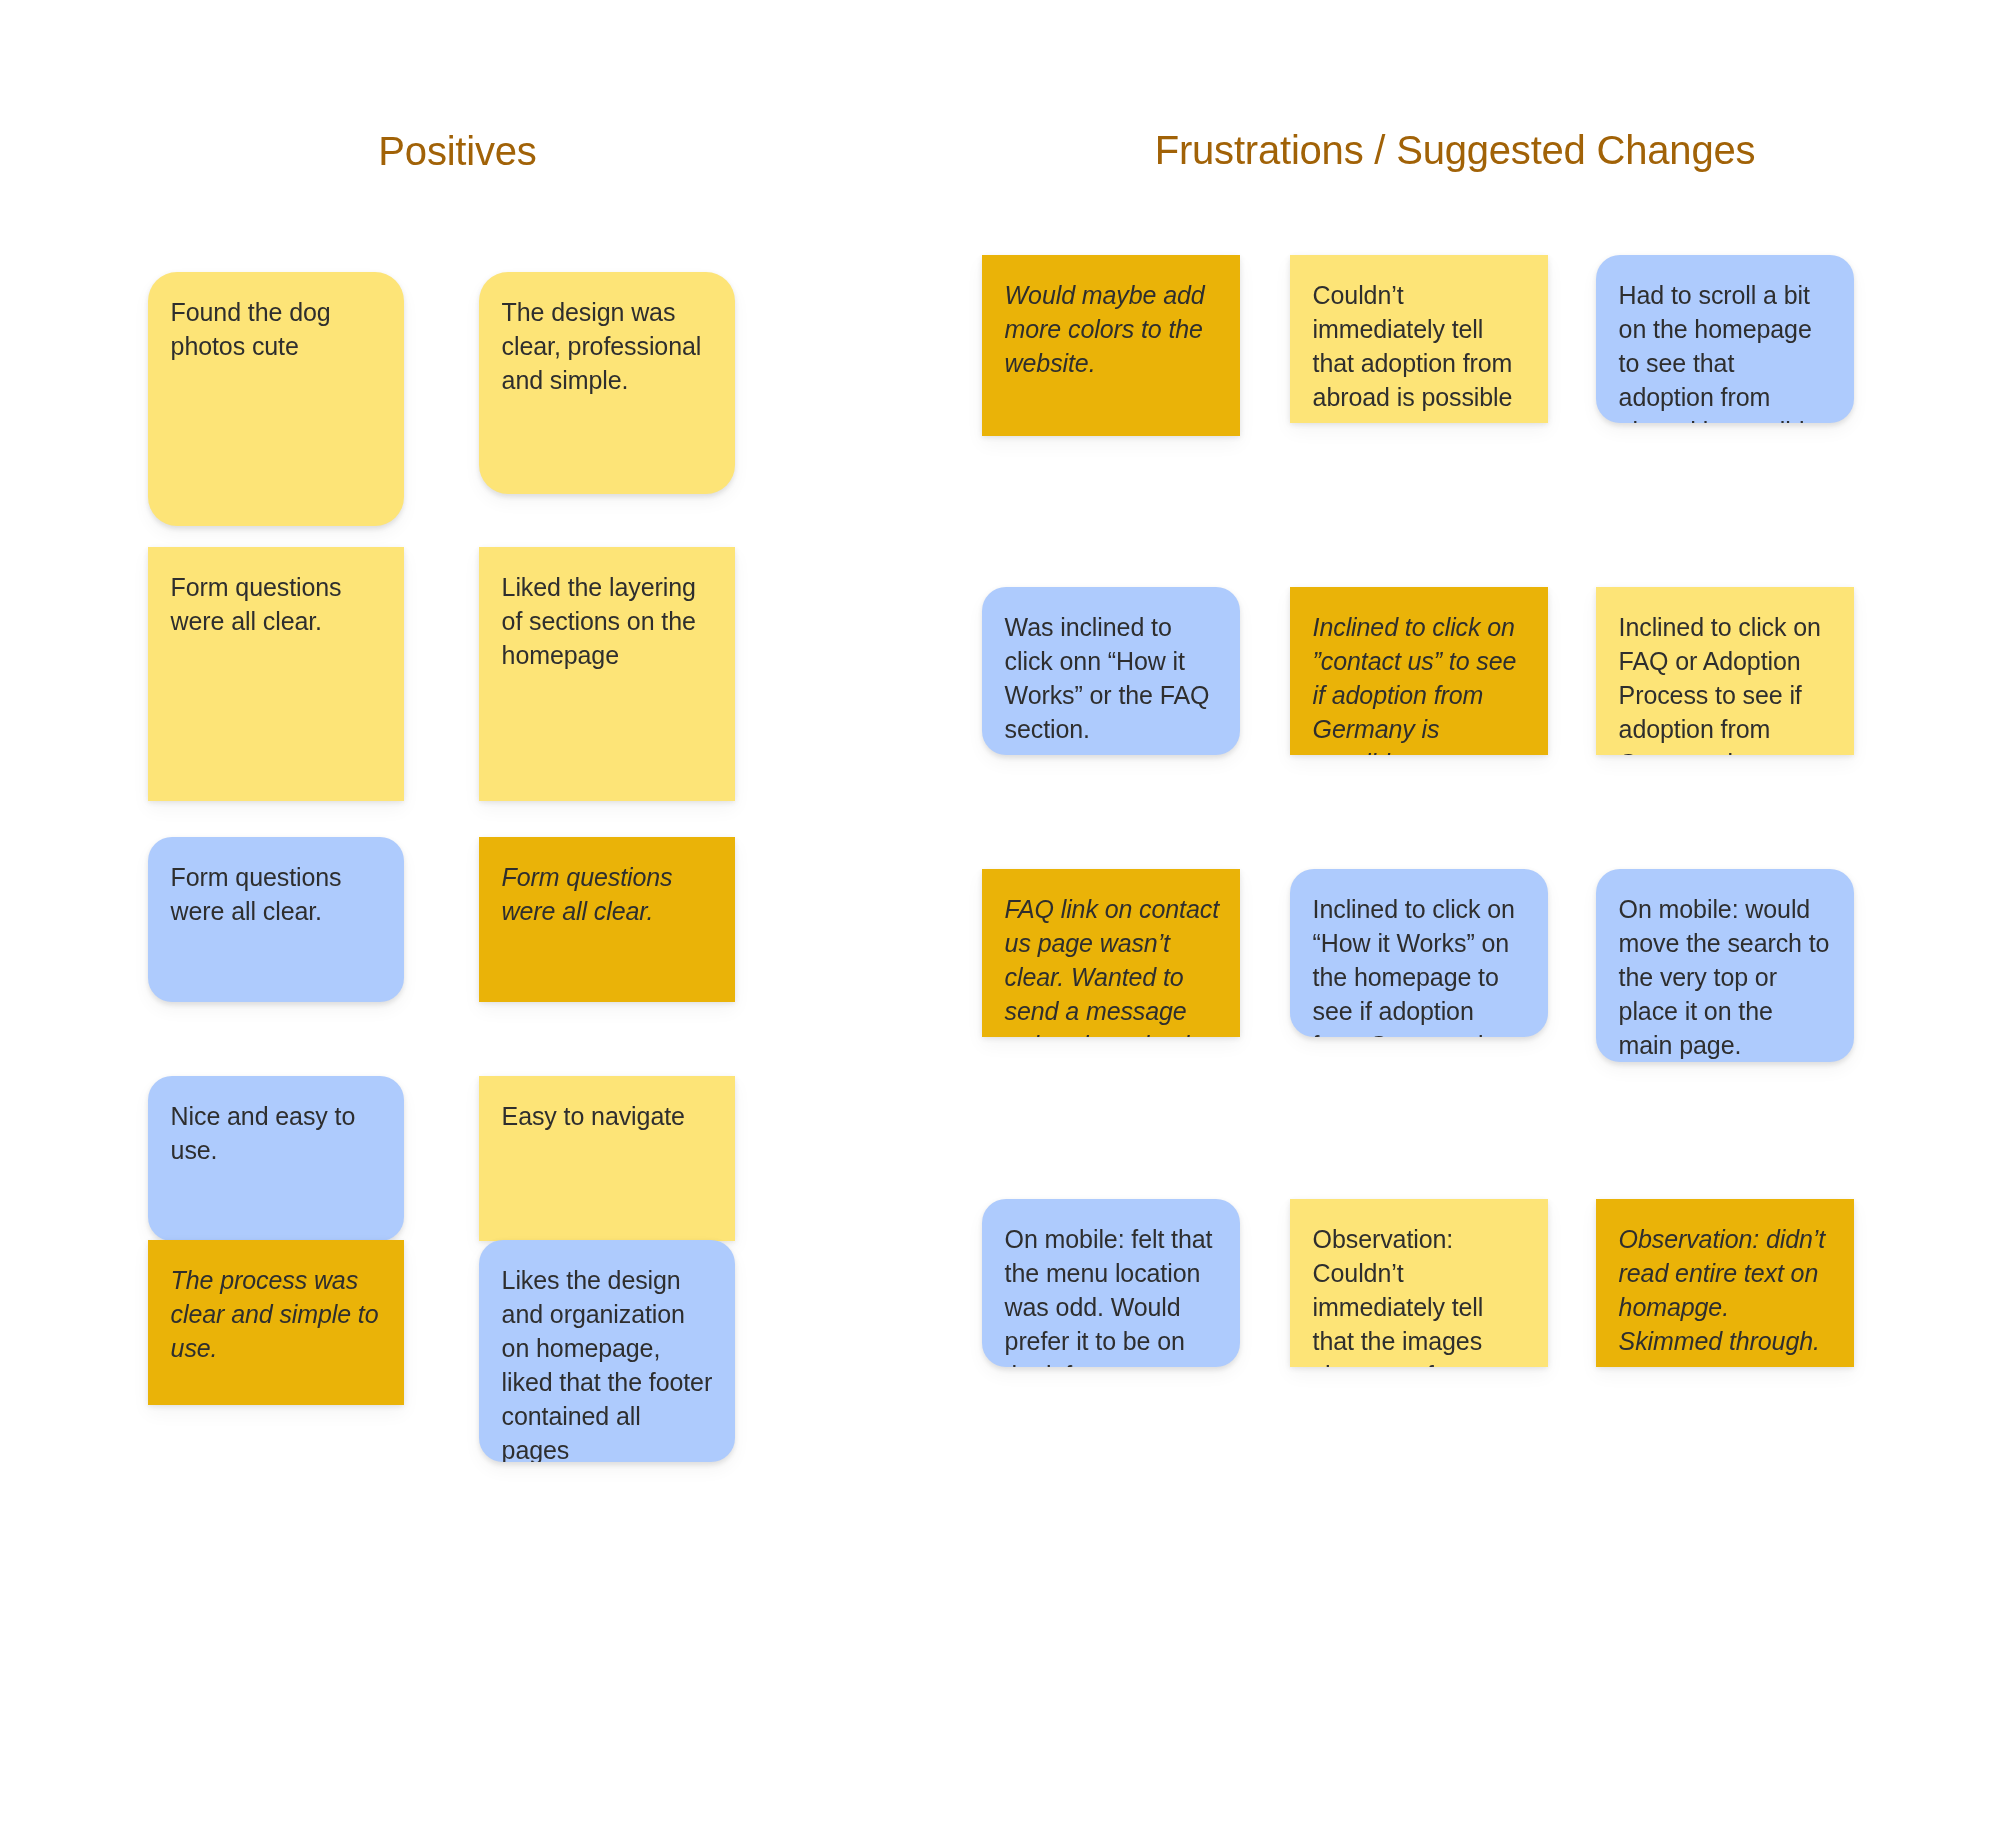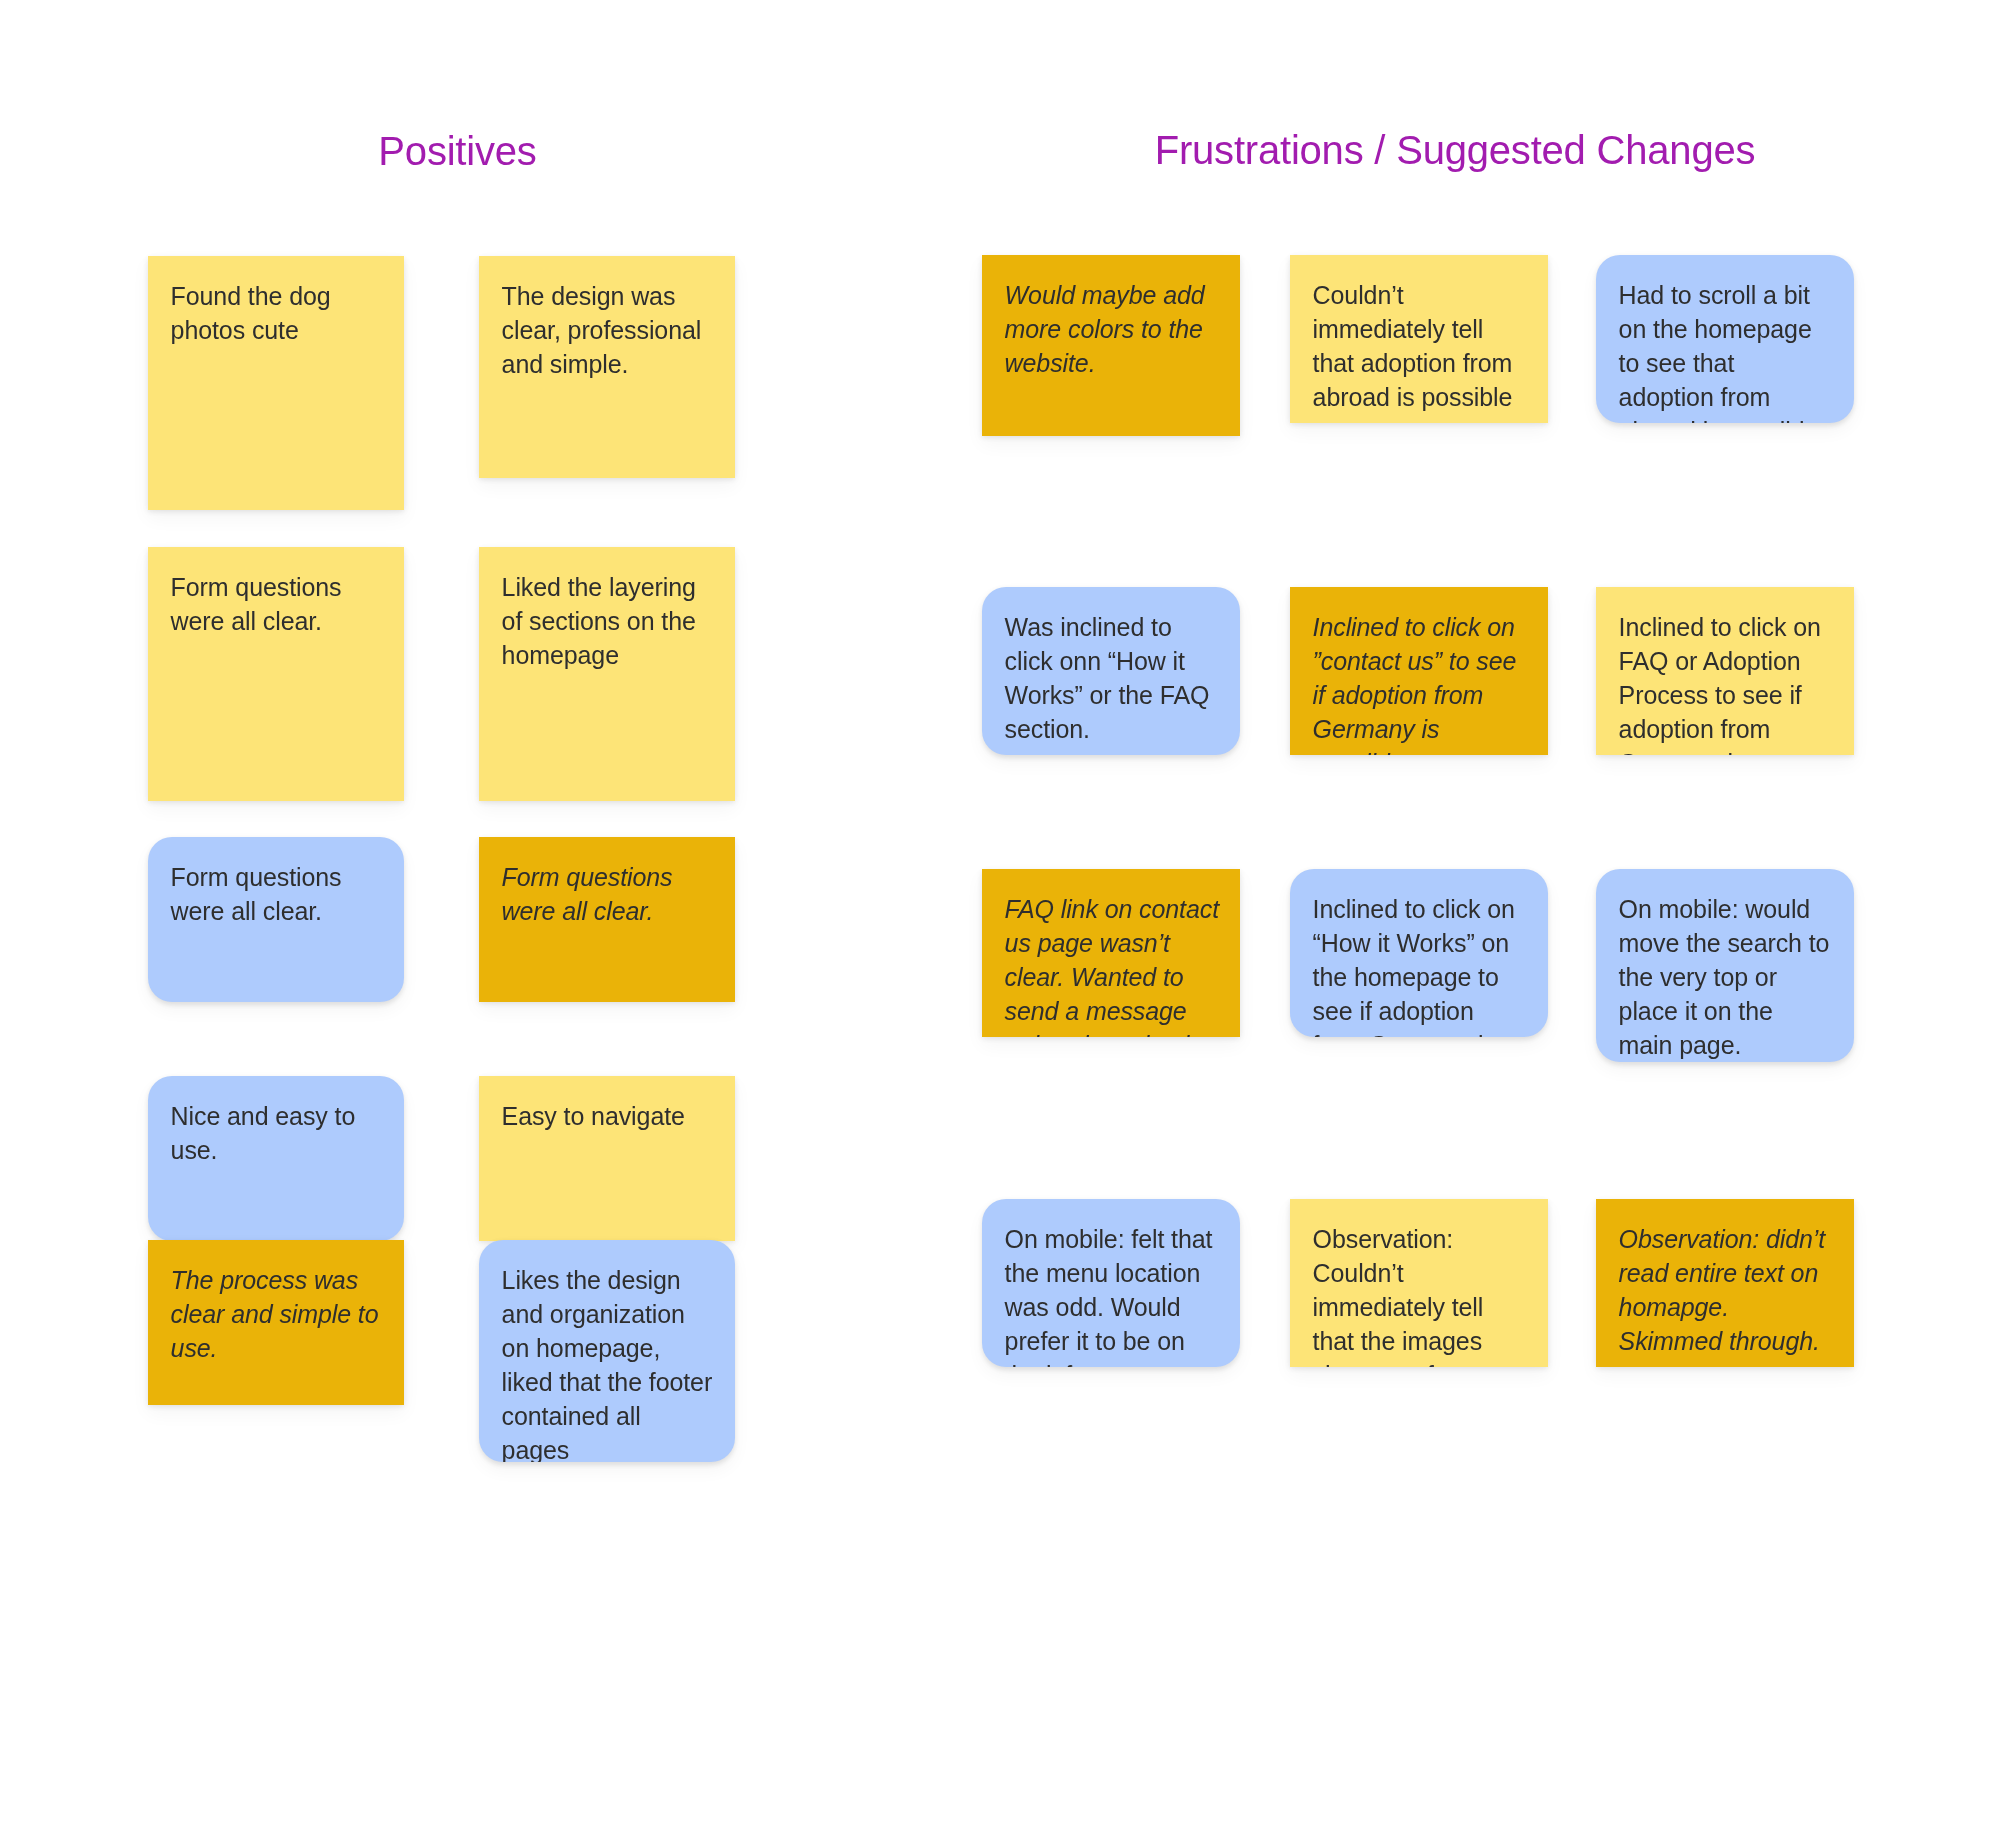--- a/index.html
+++ b/index.html
@@ -15,21 +15,21 @@
   #board {
     position: relative;
     width: 2015px;
     height: 1826px;
     background: #ffffff;
   }
 
   
   .column-title {
     position: absolute;
-    color: #a21caf;
+    color: #a16207;
     font-size: 40px;
     font-weight: 400;
     letter-spacing: -0.2px;
     line-height: 1.1;
     white-space: nowrap;
     text-align: center;
     padding-left: 48px;
   }
 
   #title-positives {
@@ -71,21 +71,21 @@
   
   .lc1 { left: 148px;  width: 256px; }
   .lc2 { left: 455px;  width: 256px; margin-left: 24px; }
 
   
   .rc1 { left: 982px; width: 258px; }
   .rc2 { left: 1290px; width: 258px; }
   .rc3 { left: 1596px; width: 258px; }
 
   
-  .lr1 { top: 256px;  height: 254px; }
+  .lr1 { top: 272px;  height: 254px; border-radius: 29px; }
   .lr2 { top: 547px;  height: 254px; }
   .lr3 { top: 837px; height: 165px; }
   .lr4 { top: 1076px; height: 165px; }
   .lr5 { top: 1240px; height: 165px; }
 
   
   .rr1 { top: 255px;  height: 232px; }
   .rr2 { top: 587px;  height: 232px; }
   .rr3 { top: 869px; height: 232px; }
   .rr4 { top: 1199px; height: 232px; }

